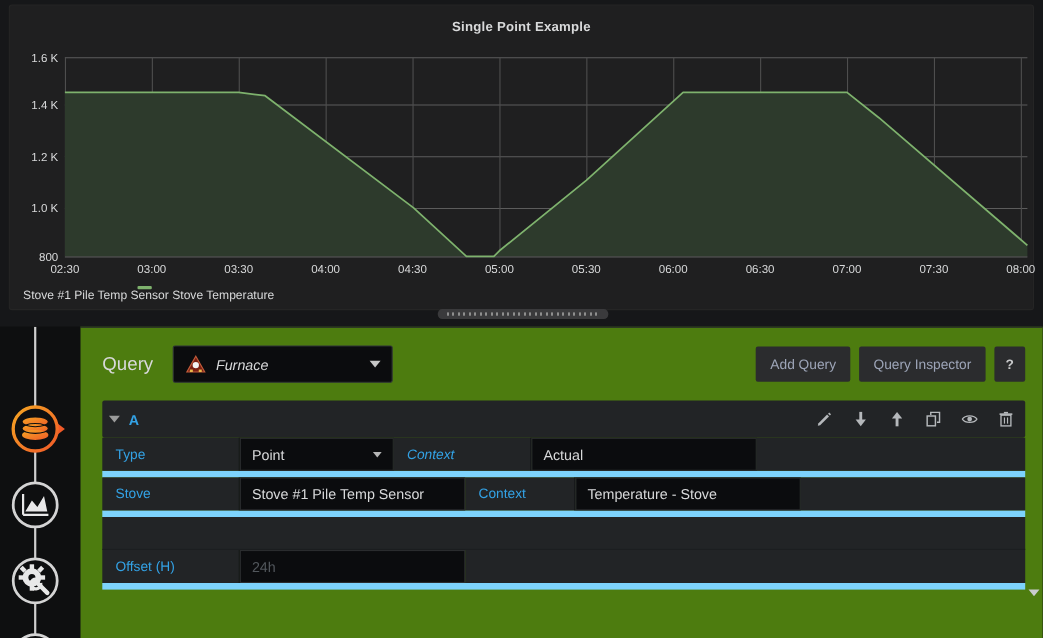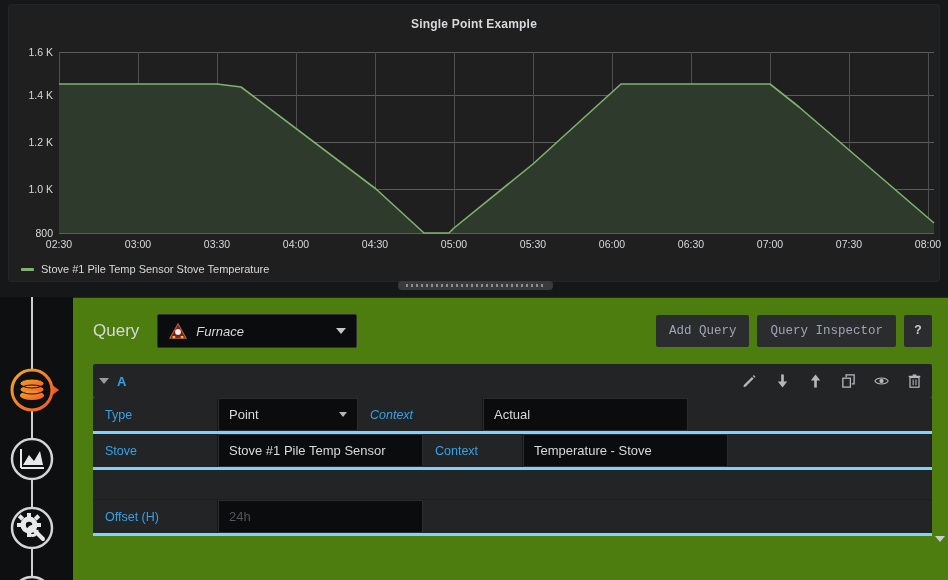--- a/index.html
+++ b/index.html
@@ -27,21 +27,21 @@
     padding-top: 12px;
     letter-spacing: .2px;
   }
   .plot-wrap { position: absolute; left: 0; top: 32px; width: 932px; height: 212px; }
   .plot-svg { display: block; }
 
   .legend {
     position: absolute;
     left: 12px; bottom: 6px;
     display: flex; align-items: center;
-    font-size: 11px; color: #d8d9da;
+    font-size: 11px; color: #d8d9da; flex-direction: column;
   }
   .legend-swatch {
     display: inline-block;
     width: 13px; height: 3px;
     background: #7eb26d;
     margin-right: 7px;
     border-radius: 1px;
   }
 
   
@@ -101,21 +101,21 @@
     border-top: 6px solid #c7c7c7;
   }
   .header-spacer { flex: 1; }
   .hbtn {
     height: 32px;
     background: #2b2c2e;
     color: #9da5b8;
     border: none;
     border-radius: 2px;
     font-size: 12.5px;
-    font-family: Liberation Mono, monospace;
+    font-family: Liberation Sans, sans-serif;
     padding: 0 13px;
     margin-left: 8px;
     cursor: pointer;
   }
   .hbtn.help { padding: 0; width: 28px; font-weight: bold; color: #c8c9ca; }
 
   
   .query-row-head {
     display: flex; align-items: center;
     height: 34px;
@@ -131,21 +131,21 @@
     border-top: 6px solid #9b9b9b;
     margin-right: 8px;
     cursor: pointer;
   }
   .refid { color: #33a2e5; font-size: 13px; font-weight: bold; }
   .row-actions { margin-left: auto; display: flex; align-items: center; gap: 18px; }
   .icon-btn { width: 15px; height: 16px; cursor: pointer; display: block; }
 
   
   .fields { margin: 0 16px 0 20px; }
-  .frow { display: flex; align-items: stretch; height: 36px; border-bottom: 3px solid #7dd3fc; }
+  .frow { display: flex; align-items: stretch; height: 36px; border-bottom: 6px solid #7dd3fc; }
   .flabel {
     background: #222426;
     color: #33a2e5;
     font-size: 12.5px;
     display: flex; align-items: center;
     padding: 0 12px;
     border-right: 1px solid #161719;
   }
   .fval {
     background: #0b0c0e;

